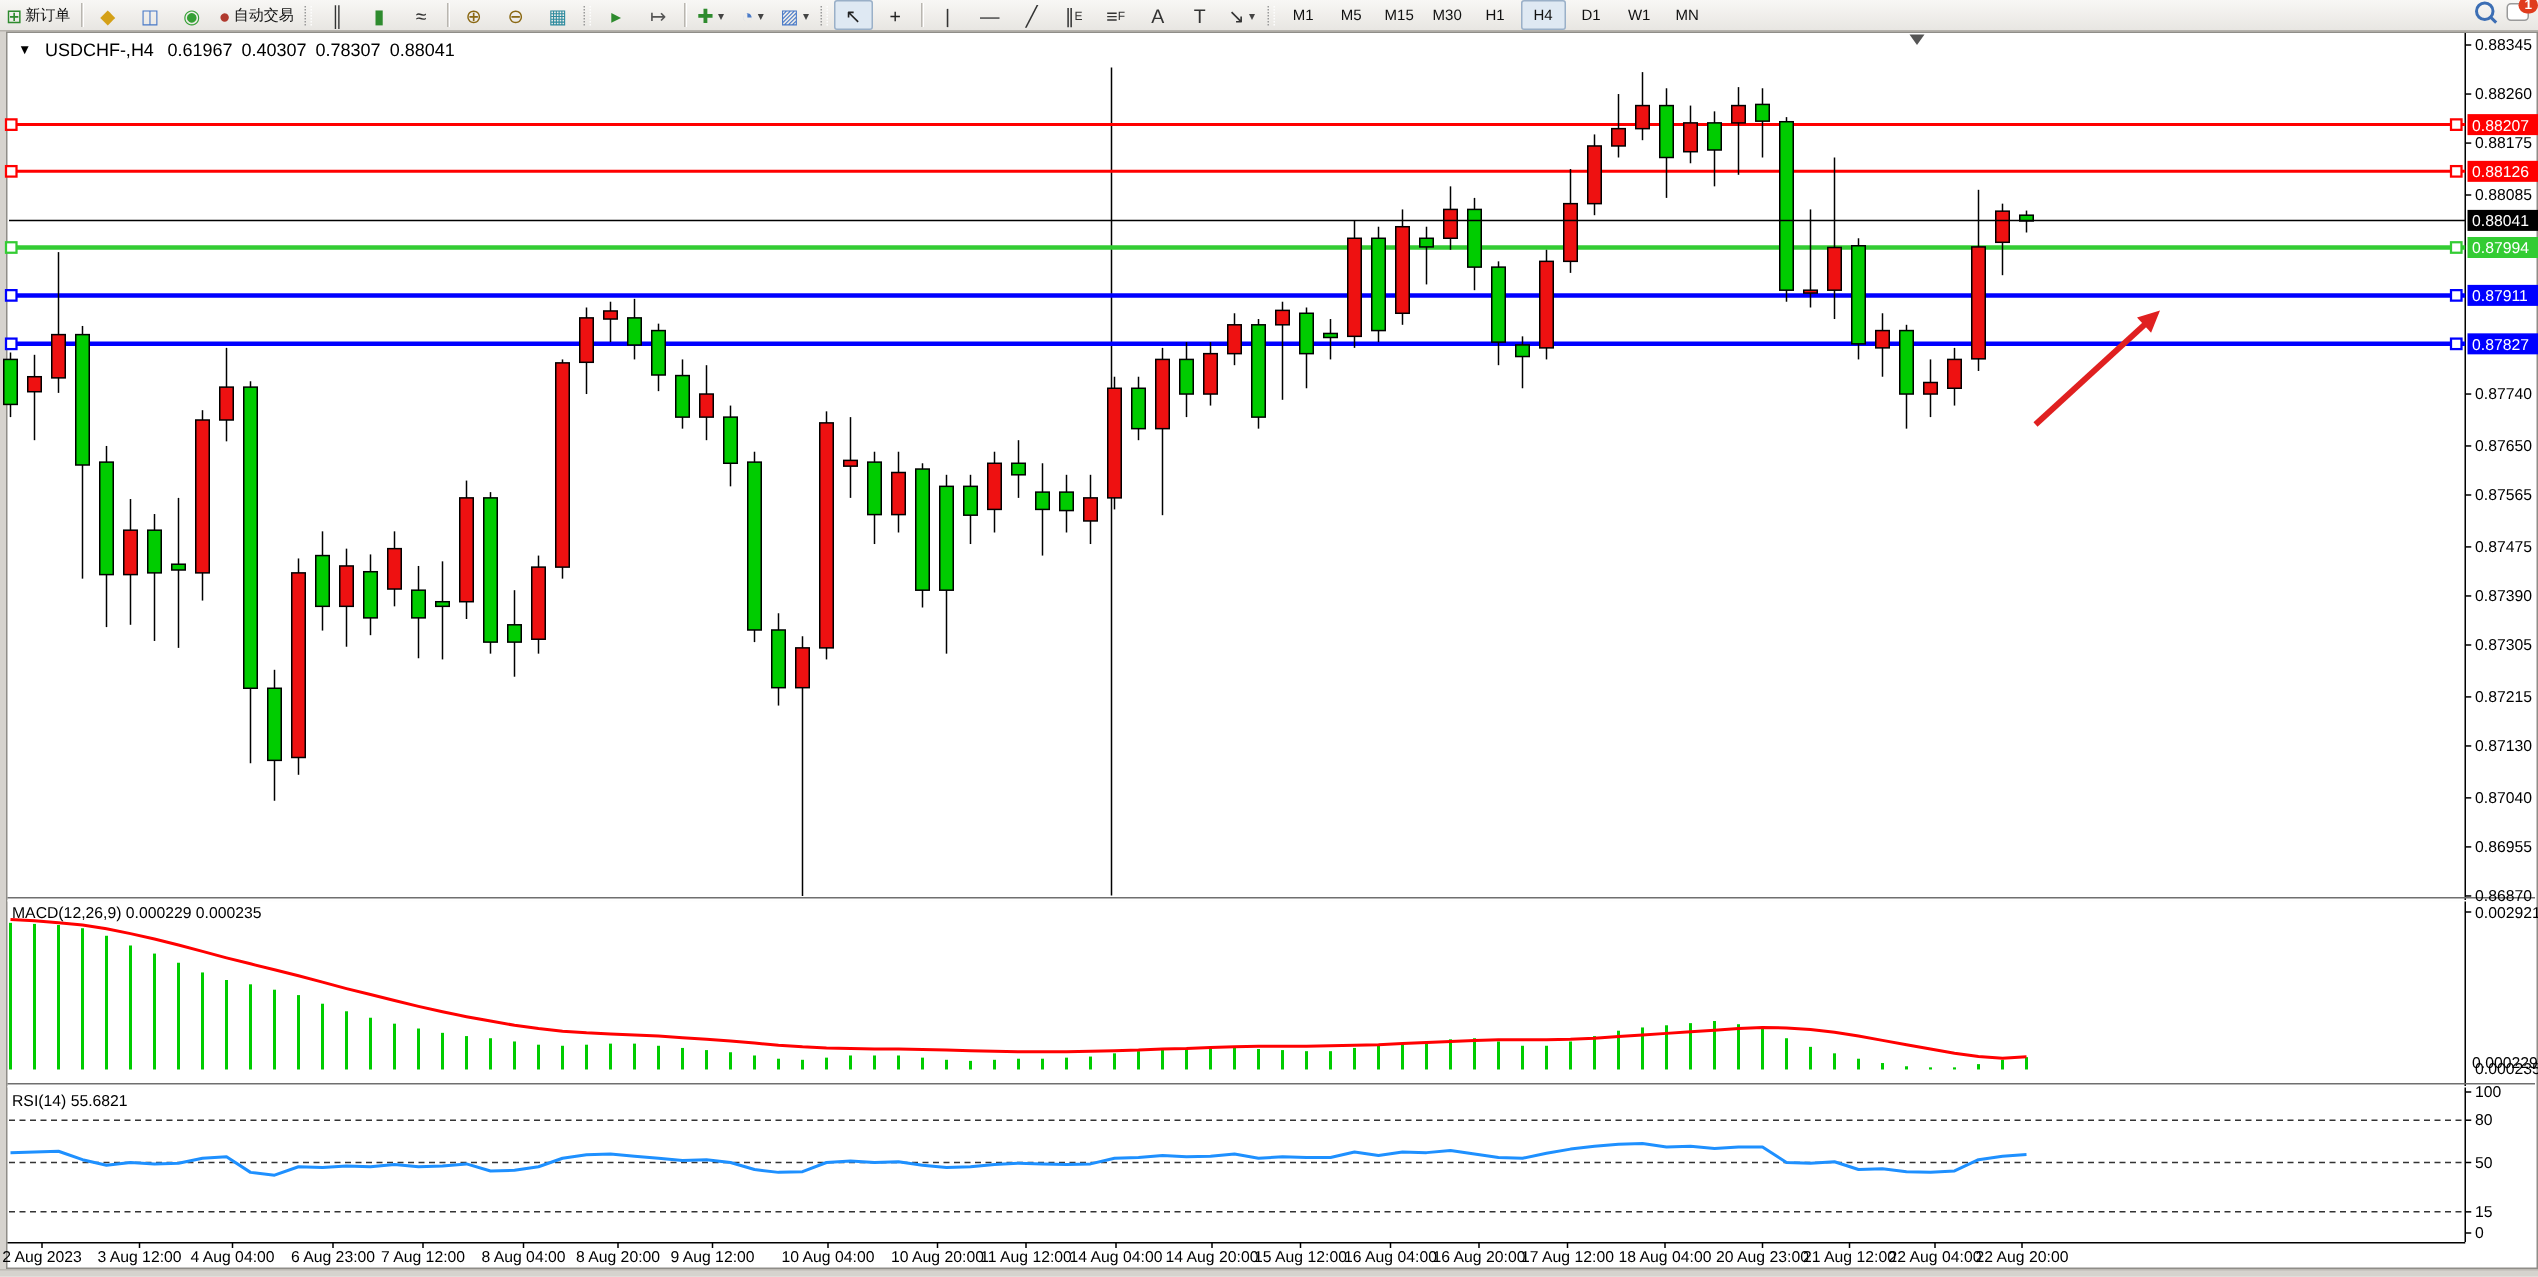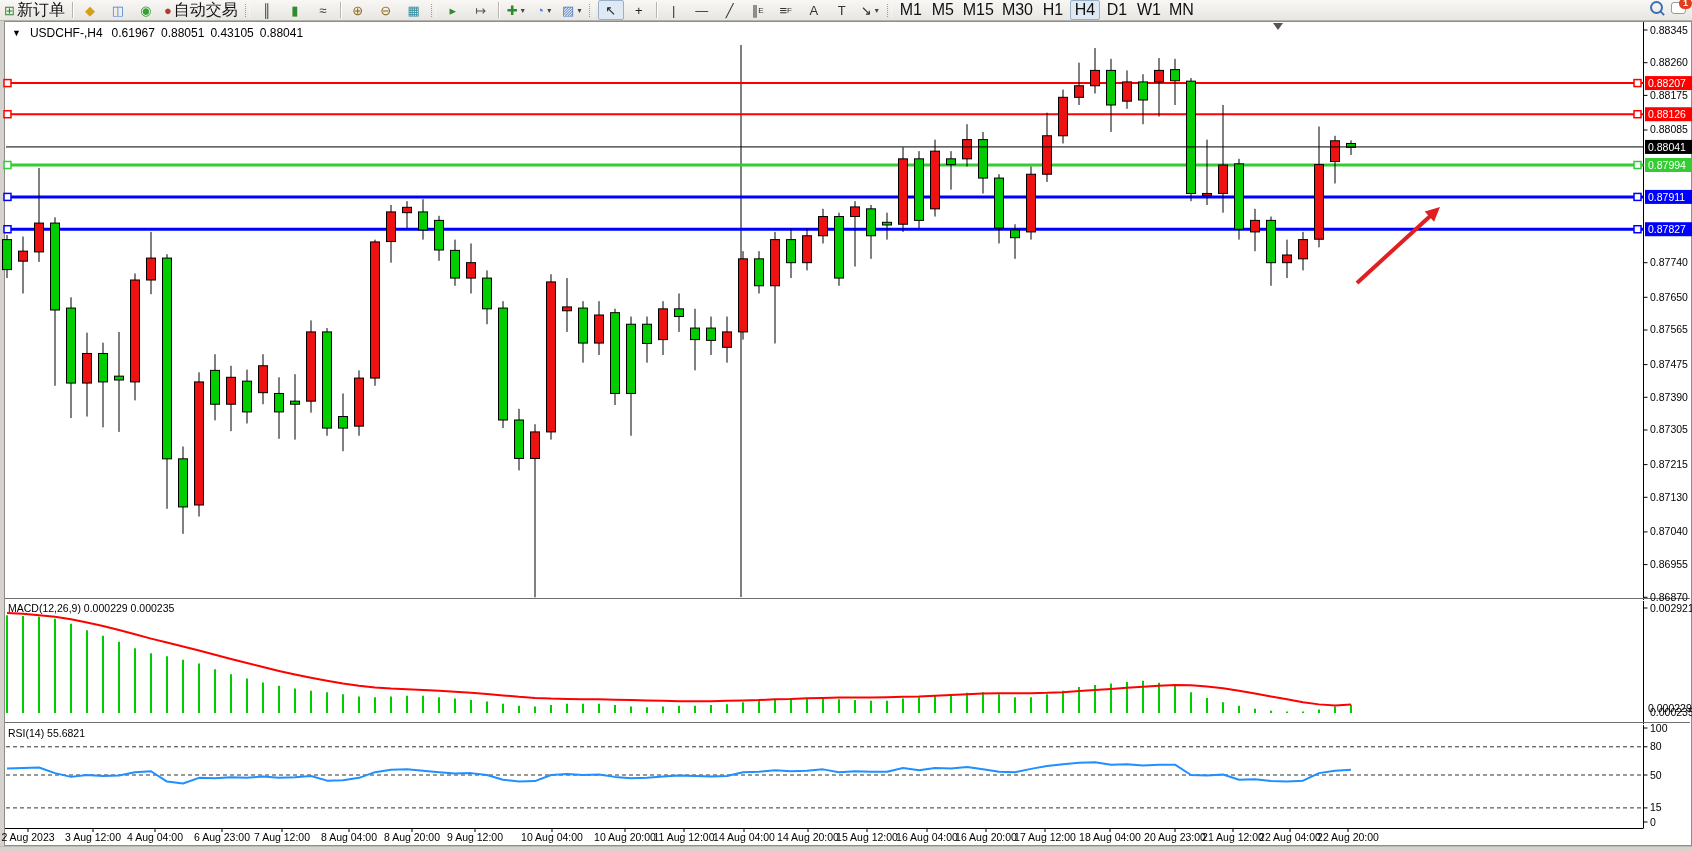--- a/index.html
+++ b/index.html
@@ -16,21 +16,21 @@
     display:flex;align-items:center;font-size:12px;color:#222;
     z-index:30;white-space:nowrap;
   }
   .tbtn{
     height:18px;min-width:20px;padding:0 2px;margin:0 1px;
     display:inline-flex;align-items:center;justify-content:center;
     border:1px solid transparent;border-radius:2px;cursor:default;gap:2px;
   }
   .tbtn.pressed{border:1px solid #9ab0c8;background:#dfe9f3;}
   .tbtn .glyph{font-size:13px;line-height:13px;}
-  .tbtn .lbl{font-size:16px;color:#111;}
+  .tbtn .lbl{font-size:10px;color:#111;}
   .tbtn .dd{font-size:8px;color:#444;margin-left:1px;}
   .tsep{width:1px;height:16px;background:#b9b6b0;box-shadow:1px 0 0 #fff;margin:0 3px;flex:none;}
   .tgrip{width:3px;height:13px;border-left:1px dotted #9a9a9a;border-right:1px dotted #fdfdfd;margin:0 3px;flex:none;}
   .tf{font-size:11px;color:#333;min-width:24px;}
   .tright{position:absolute;right:6px;top:1px;display:flex;align-items:center;gap:8px;}
   .mag{width:9px;height:9px;border:2px solid #3c6eb4;border-radius:50%;position:relative;display:inline-block;}
   .mag:after{content:"";position:absolute;width:6px;height:2px;background:#3c6eb4;transform:rotate(45deg);left:7px;top:9px;}
   .chat{width:13px;height:10px;border:1.5px solid #9a9a9a;border-radius:3px;position:relative;display:inline-block;background:#fff;}
   .chat .badge{
     position:absolute;right:-7px;top:-5px;background:#e03c1e;color:#fff;
@@ -576,19 +576,19 @@
     <text x="1290" y="841" text-anchor="middle" style="font-family:Liberation Sans,sans-serif;font-size:10.5px" fill="#000">22 Aug 04:00</text>
     <line x1="1348" y1="828" x2="1348" y2="832" stroke="#000"></line>
     <text x="1348" y="841" text-anchor="middle" style="font-family:Liberation Sans,sans-serif;font-size:10.5px" fill="#000">22 Aug 20:00</text>
   </svg>
 
 <div id="title-overlay">
   <span class="caret">▼</span>
   <span>USDCHF-,H4</span>
   <span style="display:flex;gap:6px">
     <span>0.61967</span>
-    <span>0.88051</span>
-    <span>0.43105</span>
+    <span>0.40307</span>
+    <span>0.78307</span>
     <span>0.88041</span>
   </span>
 </div>
 
 <div id="bottomstrip"></div>
 
 </body></html>

